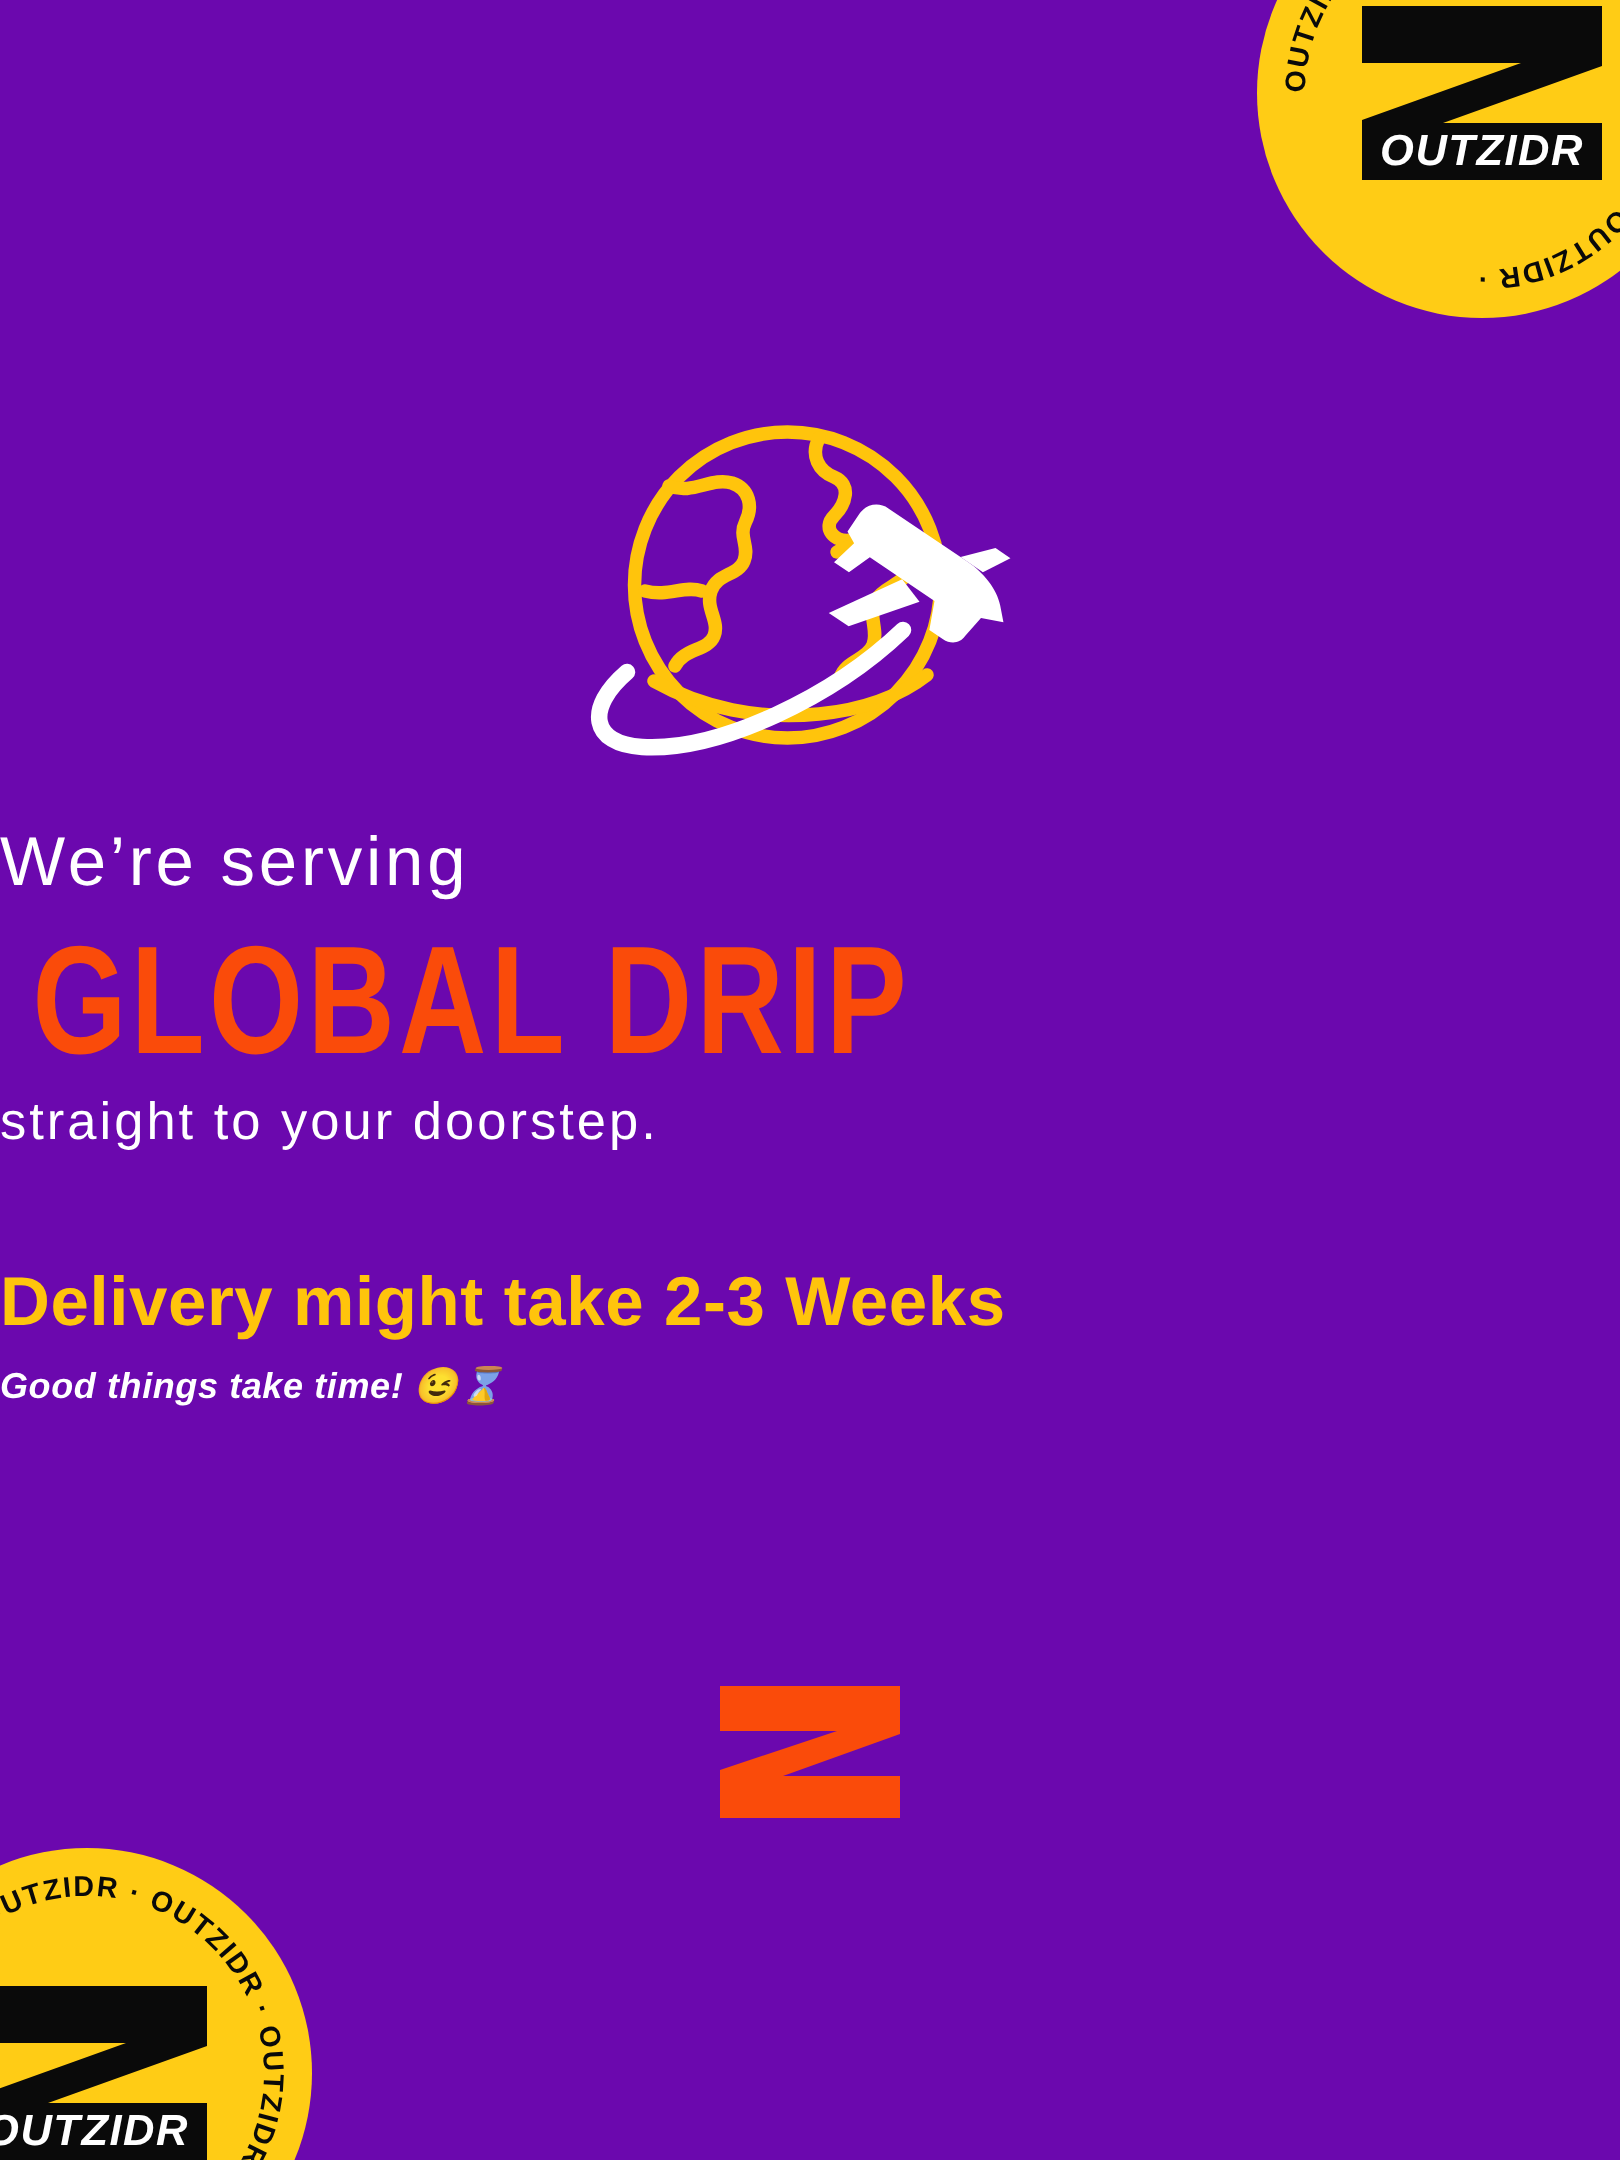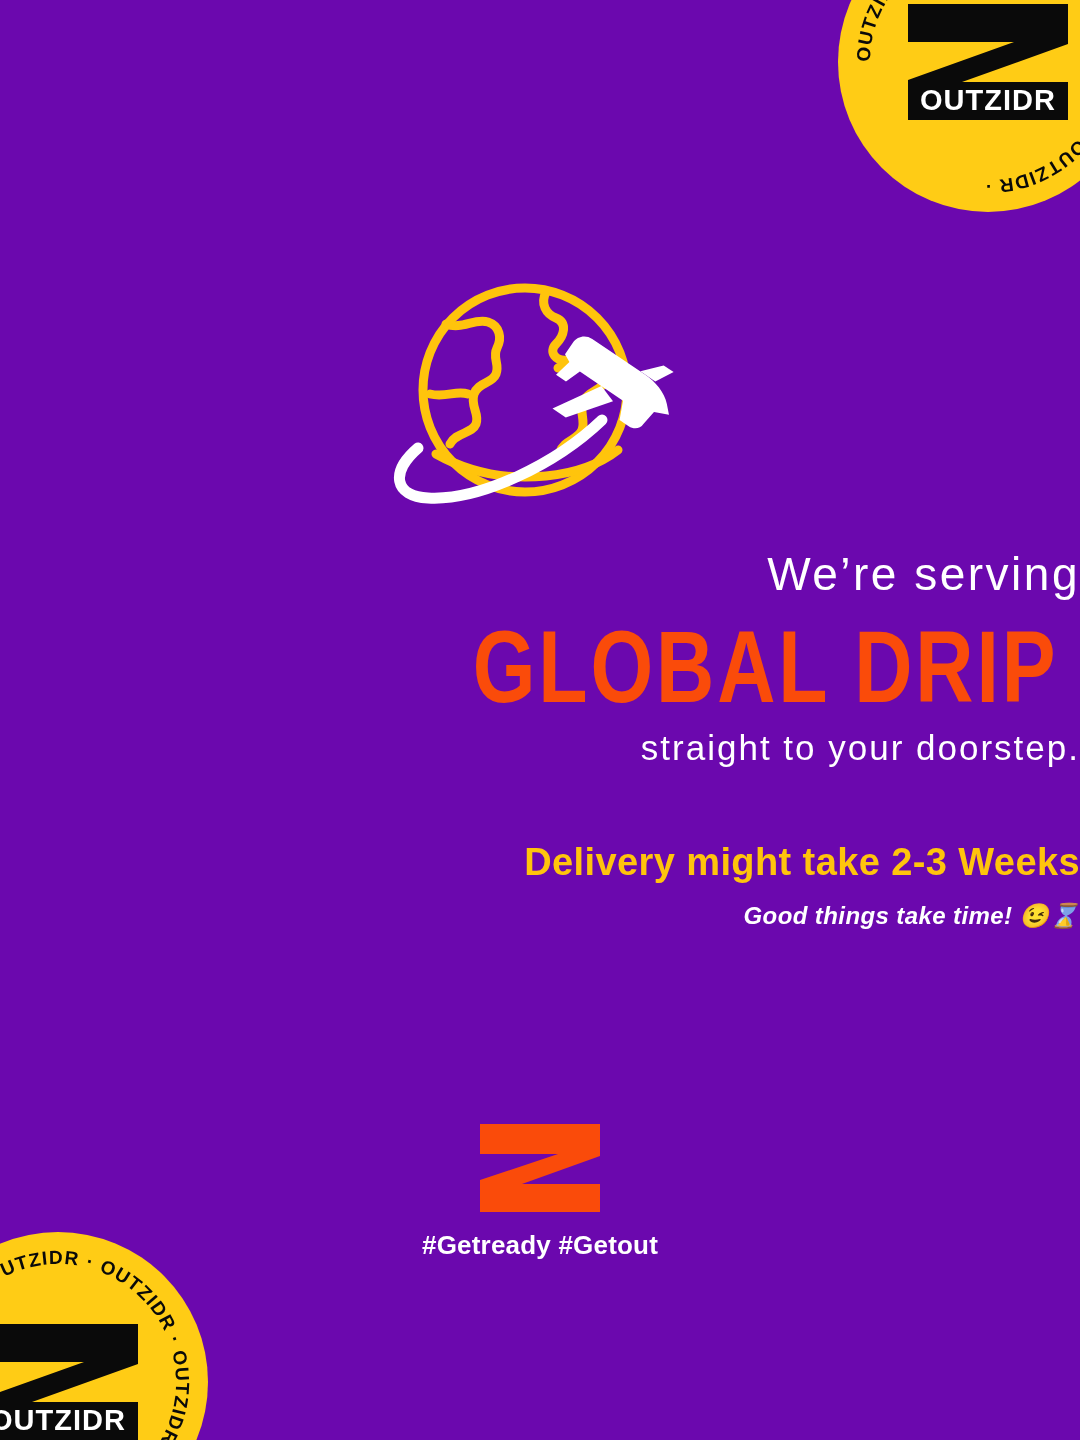--- a/index.html
+++ b/index.html
@@ -29,40 +29,41 @@
     font-size:19px;
     font-weight:bold;
     letter-spacing:1.2px;
     fill:#0a0a0a;
   }
   .badge .core {
     position:absolute;
     left:50%; top:50%;
     transform:translate(-50%,-50%);
     width:168px;
+    font-style:italic;
   }
   .badge .core svg { width:100%; display:block; }
 
   #badge-tr { top:-88px; right:-58px; }
   #badge-bl { left:-92px; bottom:-92px; }
 
   
   #hero {
     position:absolute;
     left:50%; top:272px;
     transform:translateX(-50%);
     width:380px; height:240px;
   }
   #hero svg { width:100%; height:100%; display:block; overflow:visible; }
 
   
   #copy {
     position:absolute;
     left:0; right:0; top:548px;
-    text-align:right;
+    text-align:left;
   }
   .line-serving {
     color:#ffffff;
     font-size:46px;
     font-weight:300;
     letter-spacing:2.5px;
     line-height:1.15;
   }
   .line-headline {
     color:#FA4B0A;
@@ -77,26 +78,25 @@
   .line-doorstep {
     color:#ffffff;
     font-size:35px;
     font-weight:300;
     letter-spacing:2px;
     line-height:1.15;
     margin-top:22px;
   }
   .line-delivery {
     color:#FFC40C;
-    font-size:38px;
+    font-size:46px;
     font-weight:bold;
     letter-spacing:0.4px;
     line-height:1.2;
     margin-top:72px;
-    padding-left:19px;
   }
   .line-goodthings {
     color:#ffffff;
     font-size:24px;
     font-weight:bold;
     font-style:italic;
     letter-spacing:0.4px;
     line-height:1.3;
     margin-top:14px;
   }
@@ -152,21 +152,20 @@
     <div class="line-headline">GLOBAL DRIP</div>
     <div class="line-doorstep">straight to your doorstep.</div>
     <div class="line-delivery">Delivery might take 2-3 Weeks</div>
     <div class="line-goodthings">Good things take time! 😉⌛</div>
   </div>
 
   <div id="footer">
     <svg id="zmark" viewBox="0 0 124 92" xmlns="http://www.w3.org/2000/svg">
       <path d="M2 2 H122 V34 L44 62 H122 V90 H2 V58 L80 32 H2 Z" fill="#FA4B0A"></path>
     </svg>
-    <div class="hashtags">#Getready #Getout</div>
   </div>
 
   <div class="badge" id="badge-tr">
     <div class="disc"></div>
     <div class="ring">
       <svg viewBox="0 0 300 300" xmlns="http://www.w3.org/2000/svg">
         <defs>
           <path id="ring-path-tr" d="M150,150 m-118,0 a118,118 0 1,1 236,0 a118,118 0 1,1 -236,0"></path>
         </defs>
         <text>

